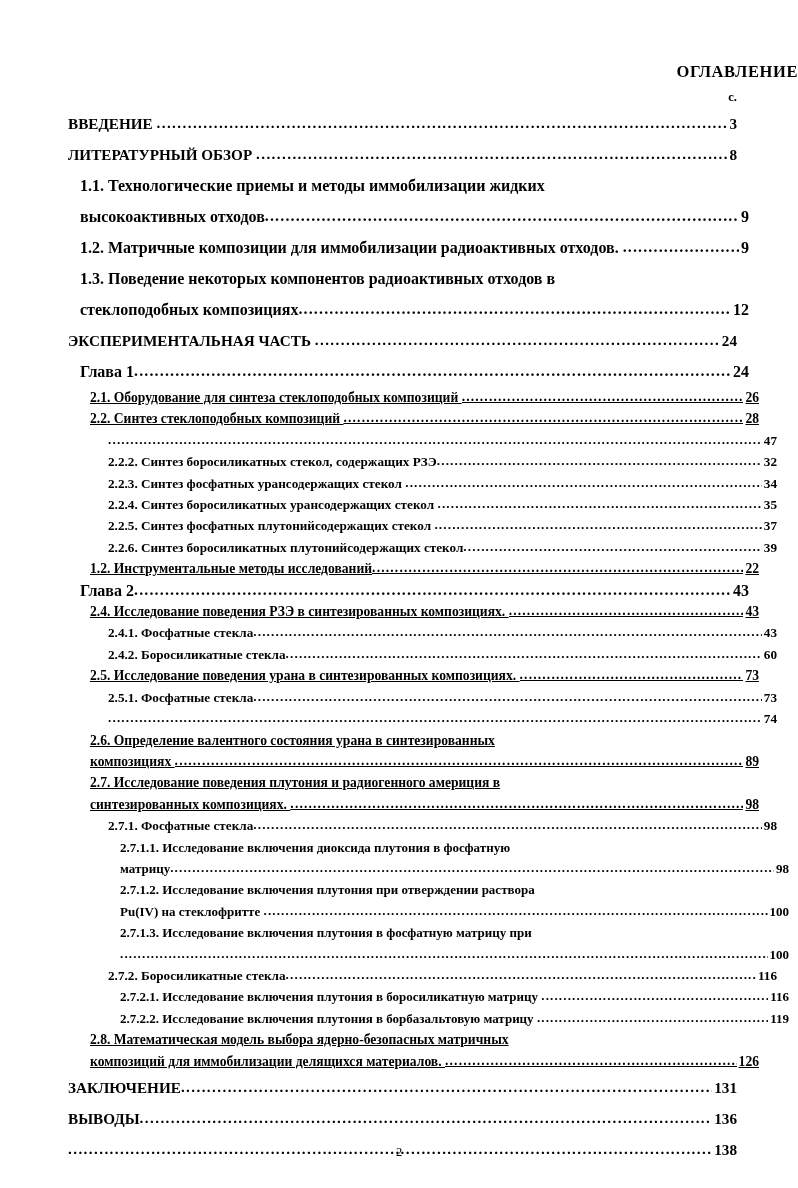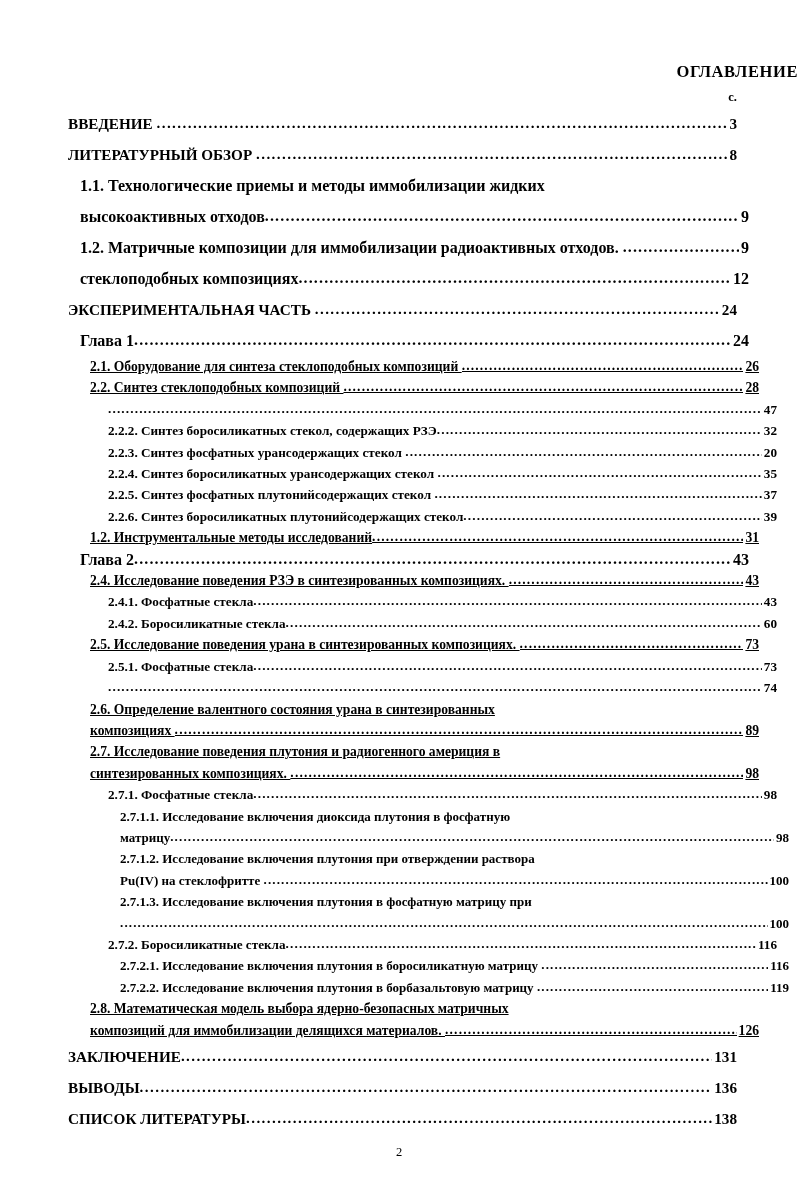--- a/index.html
+++ b/index.html
@@ -139,20 +139,23 @@
         </div>
       </div>
       <div class="entry lvl2 spaced">
         <div class="line">
           <span class="label">1.2. Матричные композиции для иммобилизации радиоактивных отходов. </span>
           <span class="leader">............................................................................................................................................................................................................................................................................................................</span>
           <span class="pageno">9</span>
         </div>
       </div>
       <div class="entry lvl2 spaced">
+        <div class="line cont-first">
+          <span class="label">1.3. Поведение некоторых компонентов радиоактивных отходов в</span>
+        </div>
         <div class="line">
           <span class="label">стеклоподобных композициях</span>
           <span class="leader">............................................................................................................................................................................................................................................................................................................</span>
           <span class="pageno">12</span>
         </div>
       </div>
       <div class="entry lvl1 spaced">
         <div class="line">
           <span class="label">ЭКСПЕРИМЕНТАЛЬНАЯ ЧАСТЬ </span>
           <span class="leader">............................................................................................................................................................................................................................................................................................................</span>
@@ -190,21 +193,21 @@
         <div class="line">
           <span class="label">2.2.2. Синтез боросиликатных стекол, содержащих РЗЭ</span>
           <span class="leader">............................................................................................................................................................................................................................................................................................................</span>
           <span class="pageno">32</span>
         </div>
       </div>
       <div class="entry lvl4 tight">
         <div class="line">
           <span class="label">2.2.3. Синтез фосфатных урансодержащих стекол </span>
           <span class="leader">............................................................................................................................................................................................................................................................................................................</span>
-          <span class="pageno">20</span>
+          <span class="pageno">34</span>
         </div>
       </div>
       <div class="entry lvl4 tight">
         <div class="line">
           <span class="label">2.2.4. Синтез боросиликатных урансодержащих стекол </span>
           <span class="leader">............................................................................................................................................................................................................................................................................................................</span>
           <span class="pageno">35</span>
         </div>
       </div>
       <div class="entry lvl4 tight">
@@ -218,21 +221,21 @@
         <div class="line">
           <span class="label">2.2.6. Синтез боросиликатных плутонийсодержащих стекол</span>
           <span class="leader">............................................................................................................................................................................................................................................................................................................</span>
           <span class="pageno">39</span>
         </div>
       </div>
       <div class="entry lvl3 tight">
         <div class="line">
           <span class="label">1.2. Инструментальные методы исследований</span>
           <span class="leader">............................................................................................................................................................................................................................................................................................................</span>
-          <span class="pageno">31</span>
+          <span class="pageno">22</span>
         </div>
       </div>
       <div class="entry lvl2 tight">
         <div class="line">
           <span class="label">Глава 2</span>
           <span class="leader">............................................................................................................................................................................................................................................................................................................</span>
           <span class="pageno">43</span>
         </div>
       </div>
       <div class="entry lvl3 tight">
@@ -372,21 +375,20 @@
       </div>
       <div class="entry lvl1 spaced">
         <div class="line">
           <span class="label">ВЫВОДЫ</span>
           <span class="leader">............................................................................................................................................................................................................................................................................................................</span>
           <span class="pageno">136</span>
         </div>
       </div>
       <div class="entry lvl1 spaced">
         <div class="line">
-          <span class="label">СПИСОК ЛИТЕРАТУРЫ</span>
           <span class="leader">............................................................................................................................................................................................................................................................................................................</span>
           <span class="pageno">138</span>
         </div>
       </div>
     </div>
 
   <div class="page-number">2</div>
 
 </div>
 

